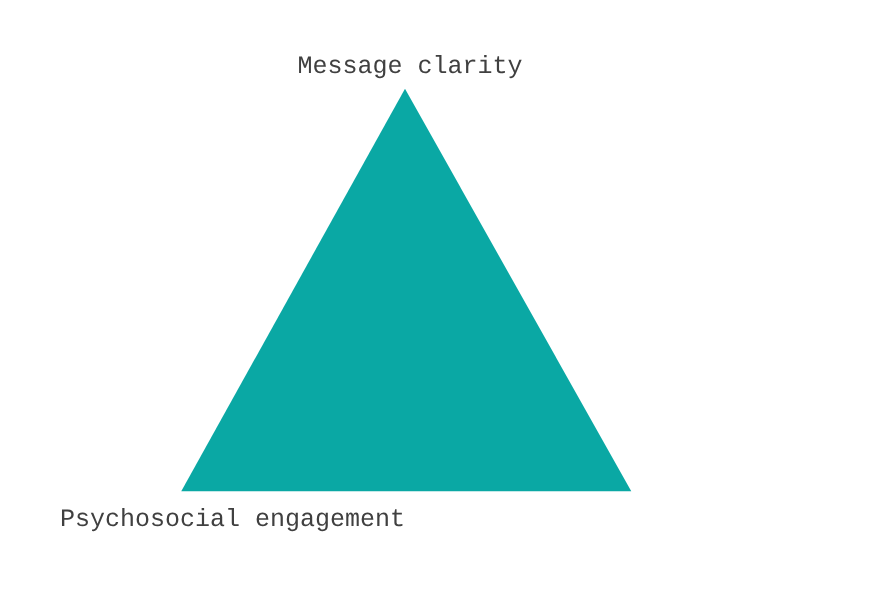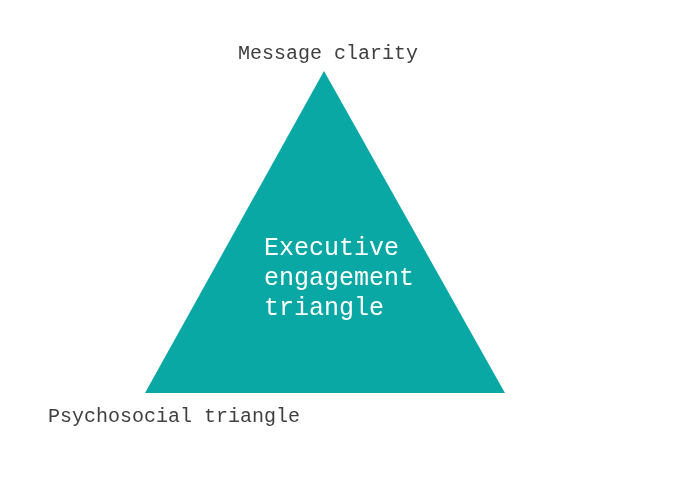--- a/index.html
+++ b/index.html
@@ -59,20 +59,17 @@
 <body>
 
 <div class="canvas">
 
   <svg class="triangle-svg" width="696" height="487" viewBox="0 0 696 487" xmlns="http://www.w3.org/2000/svg" aria-hidden="true">
     <polygon points="324,71 145,393 505,393" fill="#0aa8a4"></polygon>
   </svg>
 
   <div class="vertex-label label-top">Message clarity</div>
 
-  <div class="center-label">Executive
-engagement
-triangle</div>
 
-  <div class="vertex-label label-bottom-left">Psychosocial triangle</div>
+  <div class="vertex-label label-bottom-left">Psychosocial engagement</div>
 
 
 </div>
 
 </body></html>

